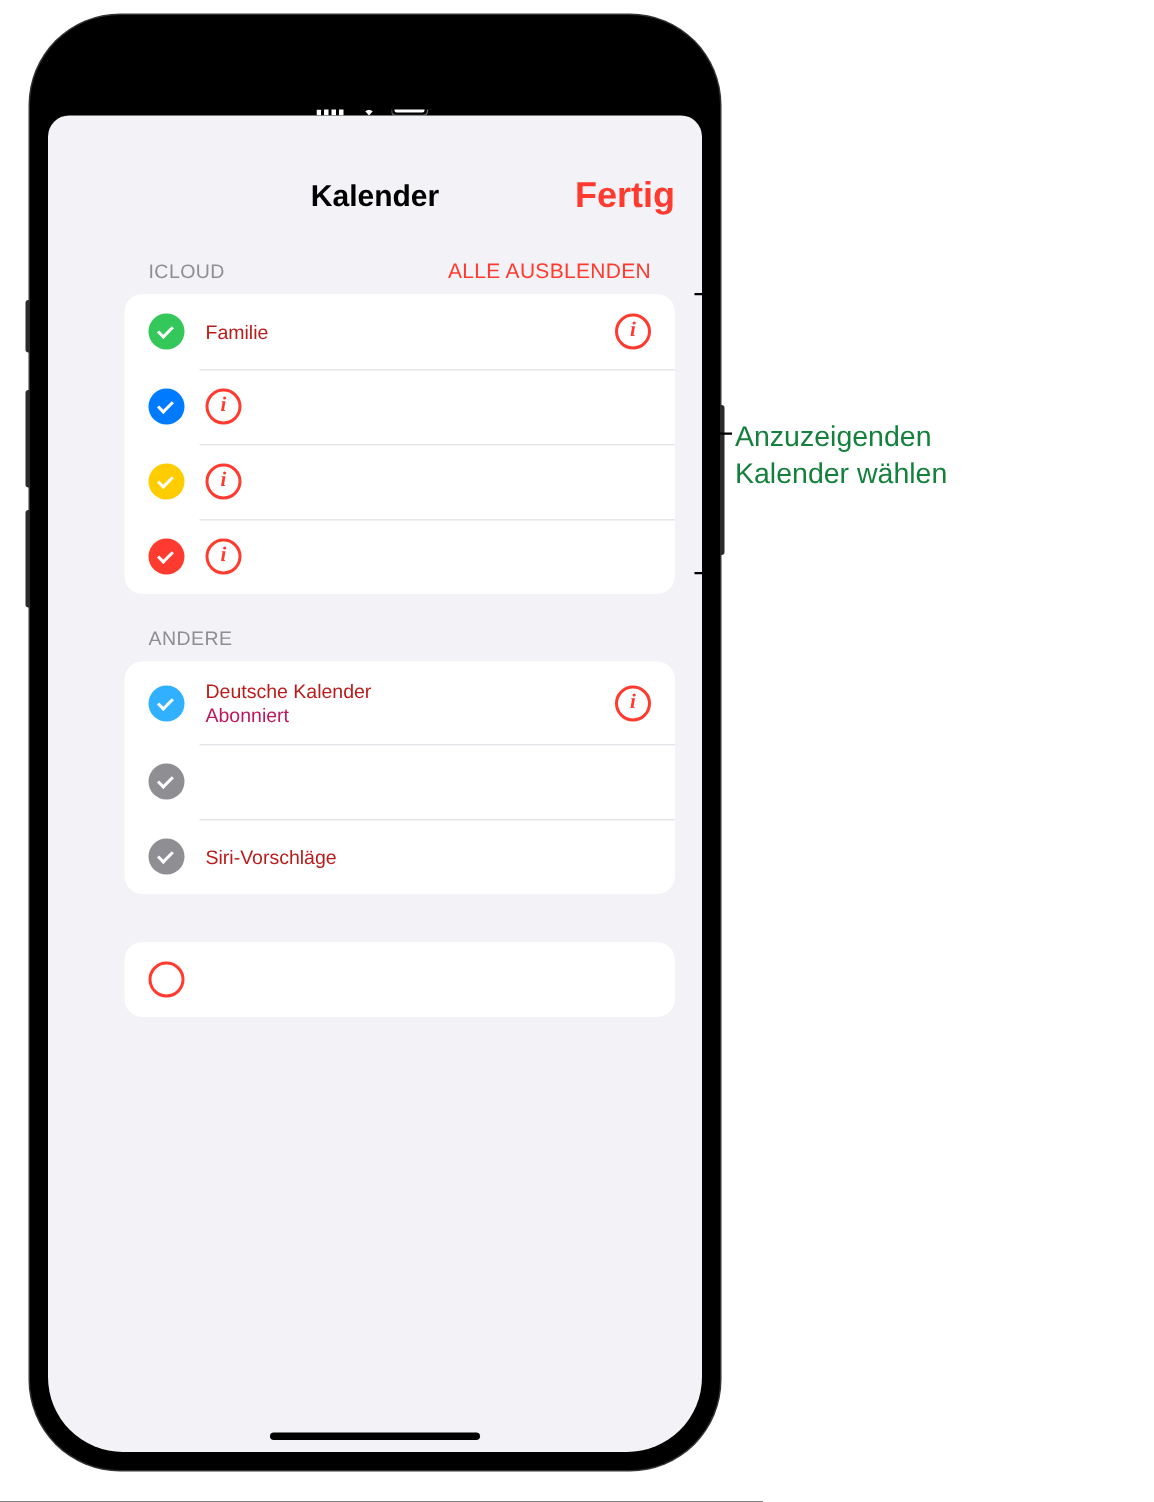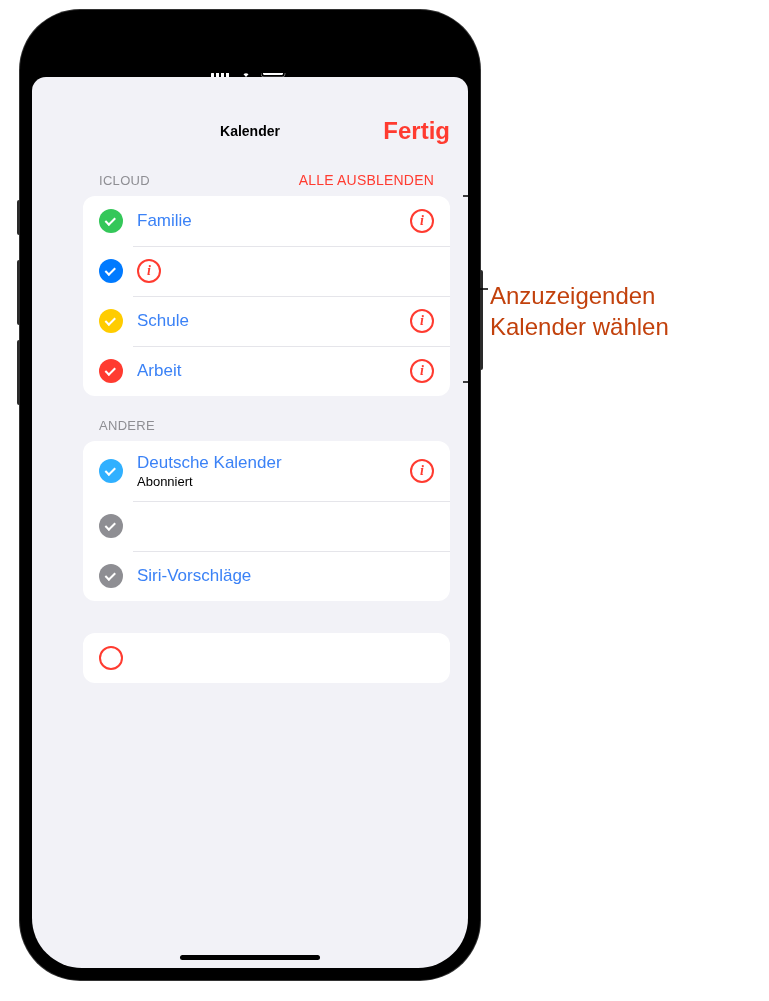--- a/index.html
+++ b/index.html
@@ -107,21 +107,21 @@
       flex-direction: column;
     }
     .sheet-header {
       display: flex;
       align-items: center;
       justify-content: center;
       position: relative;
       height: 58px;
     }
     .sheet-title {
-      font-size: 14px;
+      font-size: 20px;
       font-weight: 600;
       color: #000;
     }
     .done-button {
       position: absolute;
       right: 18px;
       font-size: 24px;
       font-weight: 600;
       color: #ff3b30;
       cursor: pointer;
@@ -196,26 +196,26 @@
     .checkmark-circle.empty {
       background: #fff;
       border: 2px solid #ff3b30;
     }
     .row-text {
       flex: 1;
       display: flex;
       flex-direction: column;
     }
     .row-label {
-      font-size: 17px;
-      color: #3b82f6;
+      font-size: 13px;
+      color: #b91c1c;
     }
     .row-sublabel {
       font-size: 13px;
-      color: #000000;
+      color: #be185d;
       margin-top: 1px;
     }
     .info-button {
       width: 24px;
       height: 24px;
       border: 2px solid #ff3b30;
       border-radius: 50%;
       display: flex;
       align-items: center;
       justify-content: center;
@@ -258,22 +258,22 @@
       transform: translateX(-50%);
       width: 140px;
       height: 5px;
       background: #000;
       border-radius: 3px;
     }
     .callout {
       position: absolute;
       left: 490px;
       top: 280px;
-      font-size: 24px;
-      color: #c2410c;
+      font-size: 19px;
+      color: #15803d;
       line-height: 1.3;
     }
     .callout-bracket {
       position: absolute;
       left: 460px;
       top: 194px;
       width: 40px;
       height: 190px;
     }
   </style>
@@ -334,30 +334,24 @@
                 <span class="row-label">Familie</span>
               </div>
             <div class="info-button">i</div>
           </div>
           <div class="list-row">
             <div class="checkmark-circle checked" style="background:#007aff"></div>
             <div class="info-button">i</div>
           </div>
           <div class="list-row">
             <div class="checkmark-circle checked" style="background:#ffcc00"></div>
-            <div class="row-text">
-                <span class="row-label">Schule</span>
-              </div>
             <div class="info-button">i</div>
           </div>
           <div class="list-row">
             <div class="checkmark-circle checked" style="background:#ff3b30"></div>
-            <div class="row-text">
-                <span class="row-label">Arbeit</span>
-              </div>
             <div class="info-button">i</div>
           </div>
         </div>
 
         <div class="section-header simple">
           <span class="section-label">ANDERE</span>
         </div>
         <div class="list-group">
           <div class="list-row">
             <div class="checkmark-circle checked" style="background:#30b0ff"></div>

